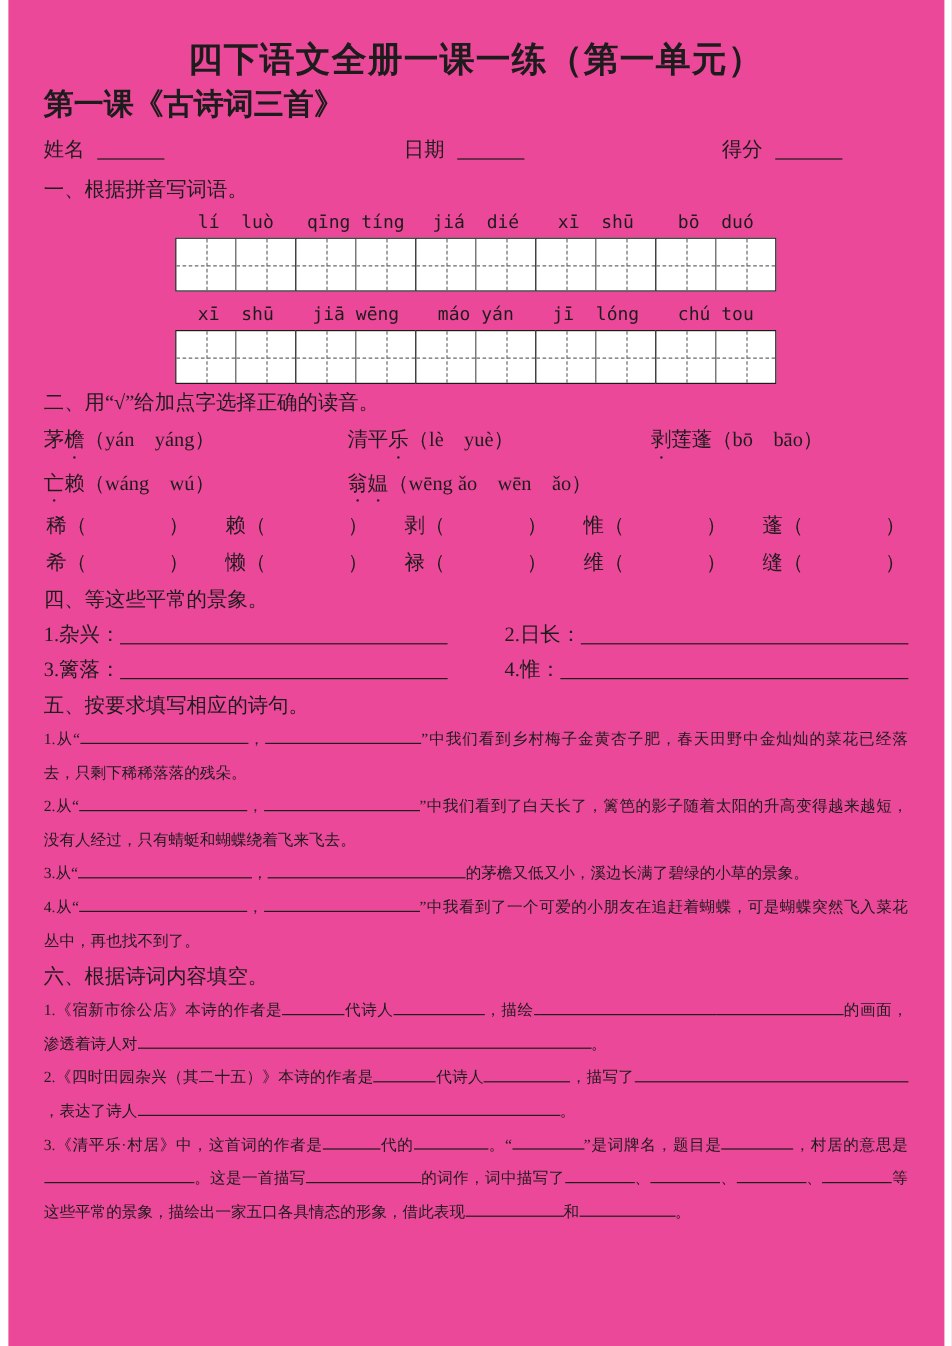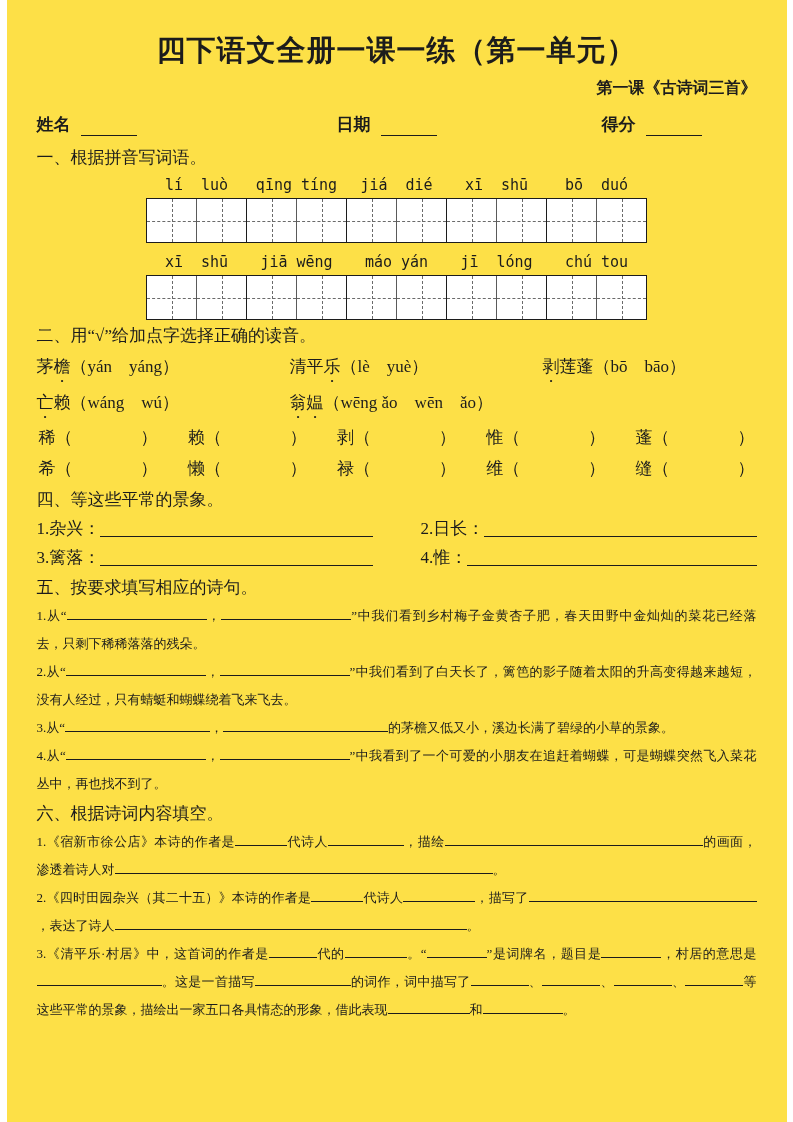--- a/index.html
+++ b/index.html
@@ -1,31 +1,31 @@
 <!DOCTYPE html>
 <html lang="zh"><head>
 <meta charset="utf-8">
 <style>
   html,body{margin:0;padding:0;background:#ffffff;}
   .page{
-    width:780px;height:1122px;margin:0 auto;background:#fde047;color:#1c1c1c;
+    width:780px;height:1122px;margin:0 auto;background:#ec4899;color:#1c1c1c;
     font-family:"Liberation Serif","DejaVu Serif",serif;
     box-sizing:border-box;padding:22px 30px 0 30px;overflow:hidden;
   }
   
   .doc-title{
     text-align:center;font-weight:700;font-size:29px;line-height:40px;
     margin:8px 0 2px 0;letter-spacing:1px;
   }
   .doc-subtitle{
-    text-align:right;font-weight:700;font-size:16px;line-height:32px;margin:0 0 8px 0;
+    text-align:left;font-weight:700;font-size:25px;line-height:32px;margin:0 0 8px 0;
   }
   
   .info-row{display:flex;font-size:17px;line-height:26px;margin:2px 0 6px 0;}
-  .info-field{display:flex;align-items:center;font-weight:bold;}
+  .info-field{display:flex;align-items:flex-start;}
   .info-field .lbl{margin-right:10px;}
   .col-1{width:300px;}
   .col-2{width:265px;}
   .u-line{display:inline-block;width:56px;height:20px;border-bottom:1.6px solid #1c1c1c;}
   
   .sec-heading{font-size:17px;line-height:28px;margin:2px 0 0 0;}
   
   .py-row{display:flex;justify-content:center;margin:2px 3px 0 3px;}
   .py-item{width:100px;display:flex;flex-direction:column;align-items:center;}
   .py-label{

